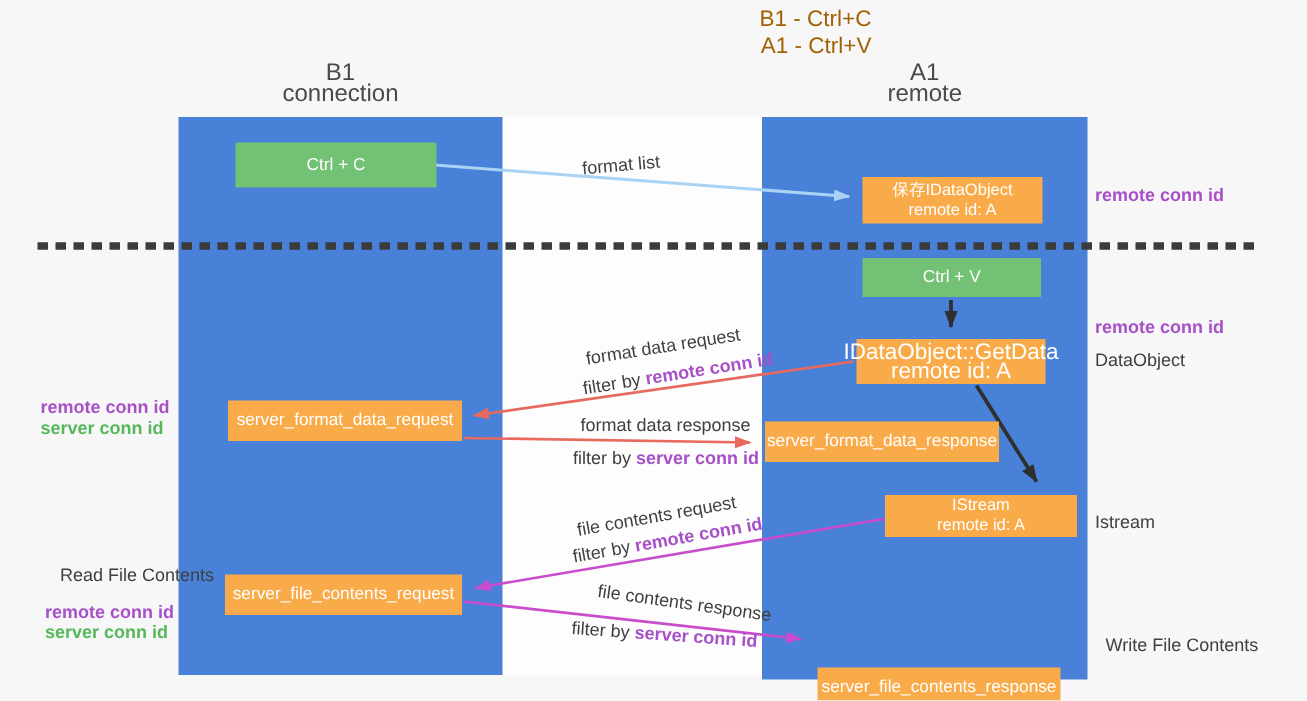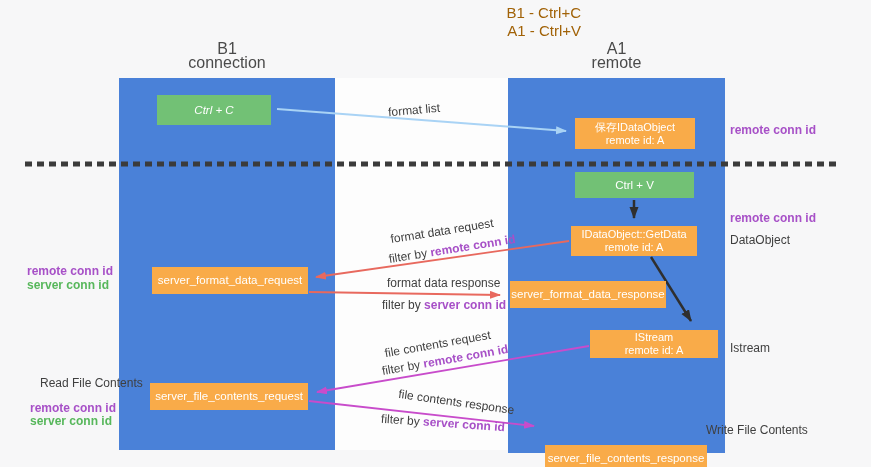--- a/index.html
+++ b/index.html
@@ -97,34 +97,34 @@
     <line x1="569" y1="241" x2="316" y2="277" stroke="#e8695e" stroke-width="1.8" marker-end="url(#m-red)"></line>
     <line x1="309" y1="292" x2="500" y2="295" stroke="#e8695e" stroke-width="1.8" marker-end="url(#m-red)"></line>
 
     <line x1="634" y1="200" x2="634" y2="218" stroke="#2f2f2f" stroke-width="2.5" marker-end="url(#m-blk)"></line>
     <line x1="651" y1="257" x2="691" y2="321" stroke="#2f2f2f" stroke-width="2.5" marker-end="url(#m-blk)"></line>
 
     <line x1="589" y1="346" x2="317" y2="392" stroke="#c84ccb" stroke-width="1.8" marker-end="url(#m-mag)"></line>
     <line x1="309" y1="401" x2="534" y2="426" stroke="#c84ccb" stroke-width="1.8" marker-end="url(#m-mag)"></line>
   </svg>
 
-  <div class="box green" style="left:157px;top:95px;width:114px;height:30px;font-style:italic;">
+  <div class="box green" style="left:157px;top:95px;width:134px;height:30px;">
     <span>Ctrl + C</span>
   </div>
 
   <div class="box orange" style="left:575px;top:118px;width:120px;height:31px;font-size:11px;text-align:right;">
     <span>保存IDataObject</span>
     <span>remote id: A</span>
   </div>
 
   <div class="box green" style="left:575px;top:172px;width:119px;height:26px;">
     <span>Ctrl + V</span>
   </div>
 
-  <div class="box orange" style="left:571px;top:226px;width:126px;height:30px;font-size:11px;">
+  <div class="box orange" style="left:571px;top:226px;width:126px;height:30px;font-size:15px;">
     <span>IDataObject::GetData</span>
     <span>remote id: A</span>
   </div>
 
   <div class="box orange" style="left:152px;top:267px;width:156px;height:27px;">
     <span>server_format_data_request</span>
   </div>
 
   <div class="box orange" style="left:510px;top:281px;width:156px;height:27px;">
     <span>server_format_data_response</span>
@@ -172,15 +172,15 @@
   <div class="lbl purple" style="left:27px;top:264px;">remote conn id</div>
   <div class="lbl greentx" style="left:27px;top:278px;">server conn id</div>
   <div class="lbl" style="left:28px;top:376px;margin-left:12px;">Read File Contents</div>
   <div class="lbl purple" style="left:30px;top:401px;">remote conn id</div>
   <div class="lbl greentx" style="left:30px;top:414px;">server conn id</div>
 
   <div class="lbl purple" style="left:730px;top:123px;">remote conn id</div>
   <div class="lbl purple" style="left:730px;top:211px;">remote conn id</div>
   <div class="lbl" style="left:730px;top:233px;">DataObject</div>
   <div class="lbl" style="left:730px;top:341px;">Istream</div>
-  <div class="lbl" style="left:706px;top:423px;text-align:right;">Write File Contents</div>
+  <div class="lbl" style="left:737px;top:423px;text-align:right;">Write File Contents</div>
 
 </div>
 
 </body></html>

